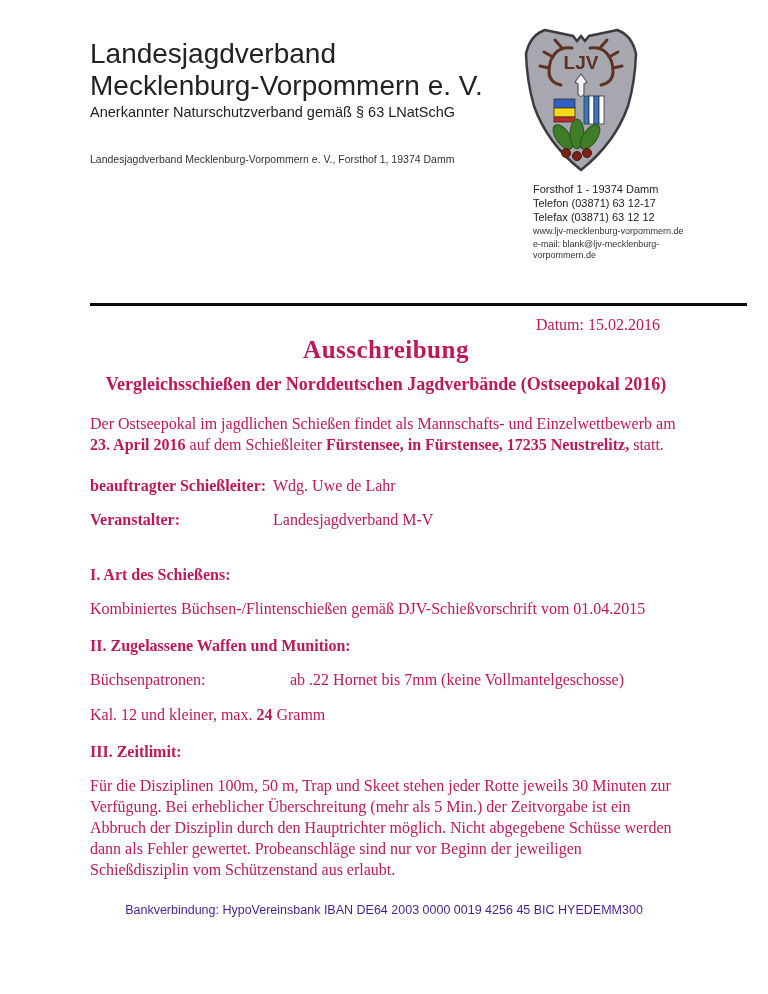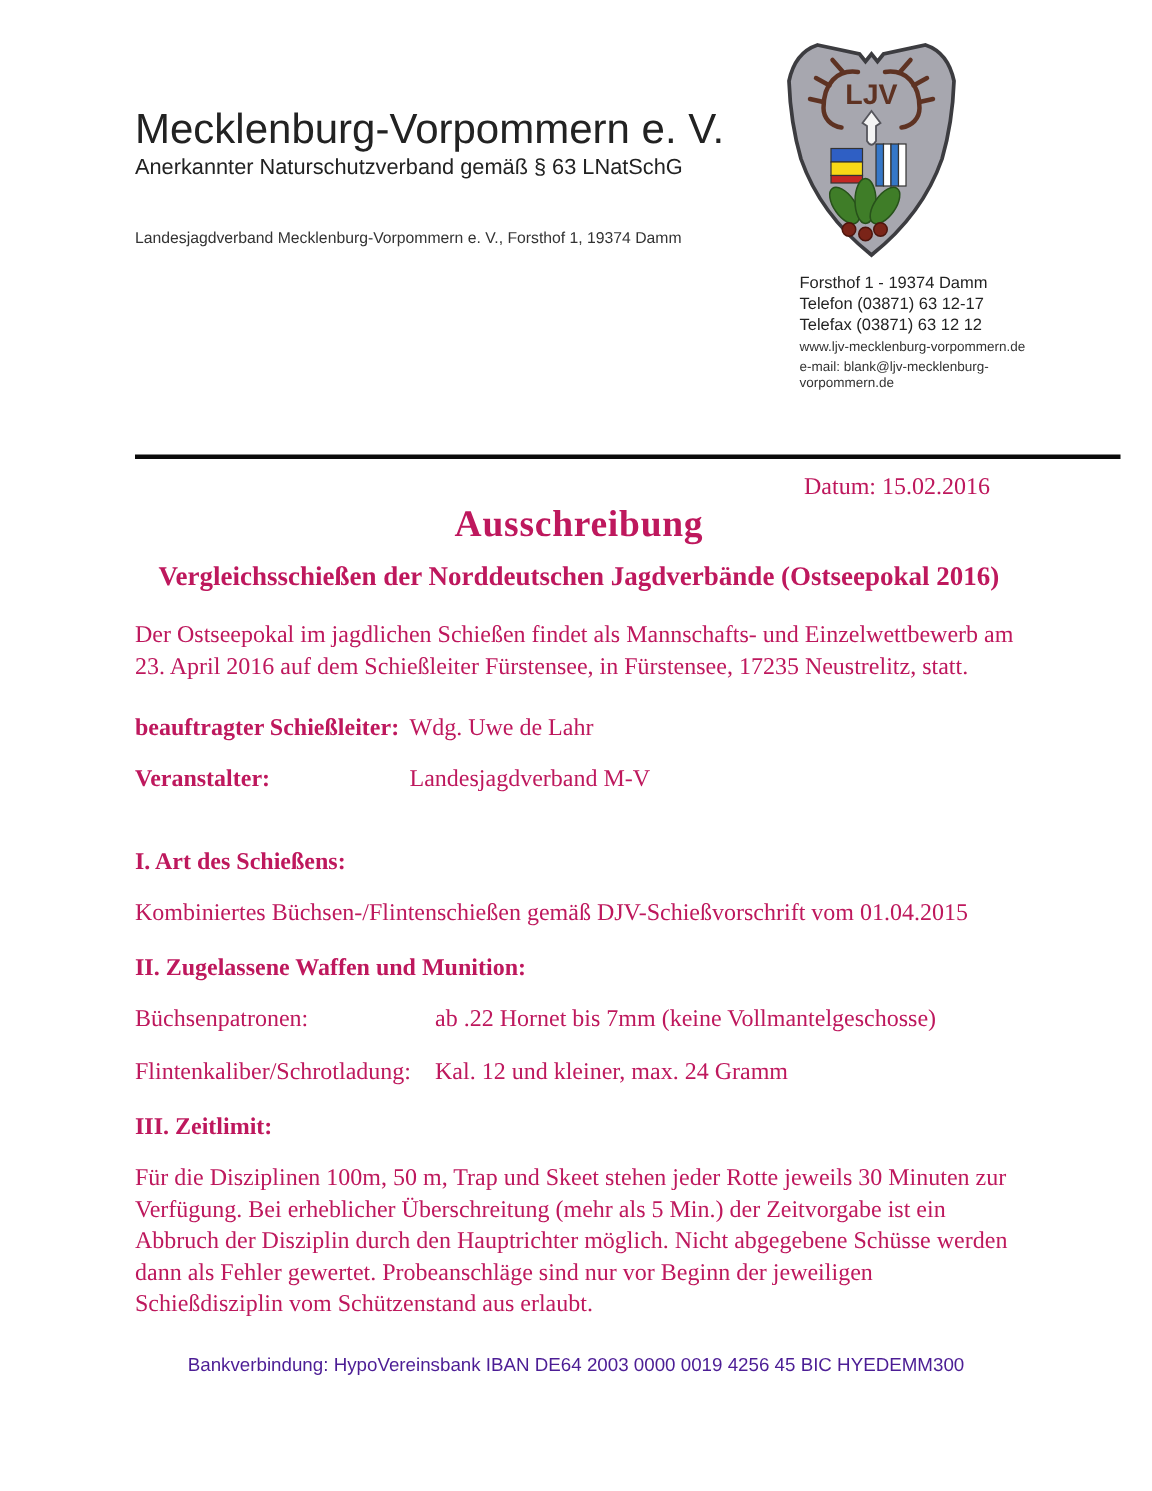--- a/index.html
+++ b/index.html
@@ -29,31 +29,32 @@
   .doc-title{text-align:center;font-size:25px;font-weight:bold;margin:2px 0 14px 0;letter-spacing:.5px;}
   .doc-subtitle{text-align:center;font-size:18px;font-weight:bold;margin:0 0 18px 0;}
   .para{margin:0 0 20px 0;}
   .kv{display:flex;margin:0 0 13px 0;}
   .kv .lbl{flex:0 0 183px;font-weight:bold;}
   .kv2{display:flex;margin:0 0 14px 0;}
   .kv2 .lbl{flex:0 0 200px;font-weight:normal;}
   .sec-head{font-weight:bold;margin:34px 0 13px 0;}
   .sec-head.tight{margin-top:16px;}
   .sec-body{margin:0 0 14px 0;}
-  b{font-weight:normal;}
+  b{font-weight:bold;}
   
   .footer{position:absolute;left:0;top:903px;width:768px;text-align:center;
     font-family:"Liberation Sans", sans-serif;font-size:12.5px;color:#4c1d95;}
 </style>
 </head>
 <body>
 
 <div class="page">
 
   <div class="letterhead">
+    <div class="org-line1">Landesjagdverband</div>
     <div class="org-line2">Mecklenburg-Vorpommern e. V.</div>
     <div class="org-sub">Anerkannter Naturschutzverband gemäß § 63 LNatSchG</div>
     <div class="sender-line">Landesjagdverband Mecklenburg-Vorpommern e. V., Forsthof 1, 19374 Damm</div>
 
     <div class="logo-wrap">
       <svg width="130" height="150" viewBox="0 0 130 150">
 
         <path d="M29,6 L57,12 L61,17 L65,12 L69,17 L73,12 L101,6
                  Q116,11 120,30 Q119,58 112,82 Q99,119 65,146
                  Q31,119 18,82 Q11,58 10,30 Q14,11 29,6 Z" fill="#a7a7af" stroke="#3c3c40" stroke-width="2.5"></path>
@@ -127,21 +128,20 @@
 
     <div class="sec-head">I. Art des Schießens:</div>
     <p class="sec-body">Kombiniertes Büchsen-/Flintenschießen gemäß DJV-Schießvorschrift vom 01.04.2015</p>
 
     <div class="sec-head tight">II. Zugelassene Waffen und Munition:</div>
     <div class="kv2">
       <span class="lbl">Büchsenpatronen:</span>
       <span>ab .22 Hornet bis 7mm (keine Vollmantelgeschosse)</span>
     </div>
     <div class="kv2">
-      <span class="lbl">Flintenkaliber/Schrotladung:</span>
       <span><span>Kal. 12 und kleiner, max. </span><b>24</b><span> Gramm</span></span>
     </div>
 
     <div class="sec-head tight">III. Zeitlimit:</div>
     <p class="sec-body">Für die Disziplinen 100m, 50 m, Trap und Skeet stehen jeder Rotte jeweils 30 Minuten zur Verfügung. Bei erheblicher Überschreitung (mehr als 5 Min.) der Zeitvorgabe ist ein Abbruch der Disziplin durch den Hauptrichter möglich. Nicht abgegebene Schüsse werden dann als Fehler gewertet. Probeanschläge sind nur vor Beginn der jeweiligen Schießdisziplin vom Schützenstand aus erlaubt.</p>
   </div>
 
   <div class="footer">Bankverbindung: HypoVereinsbank IBAN DE64 2003 0000 0019 4256 45 BIC HYEDEMM300</div>
 
 </div>

